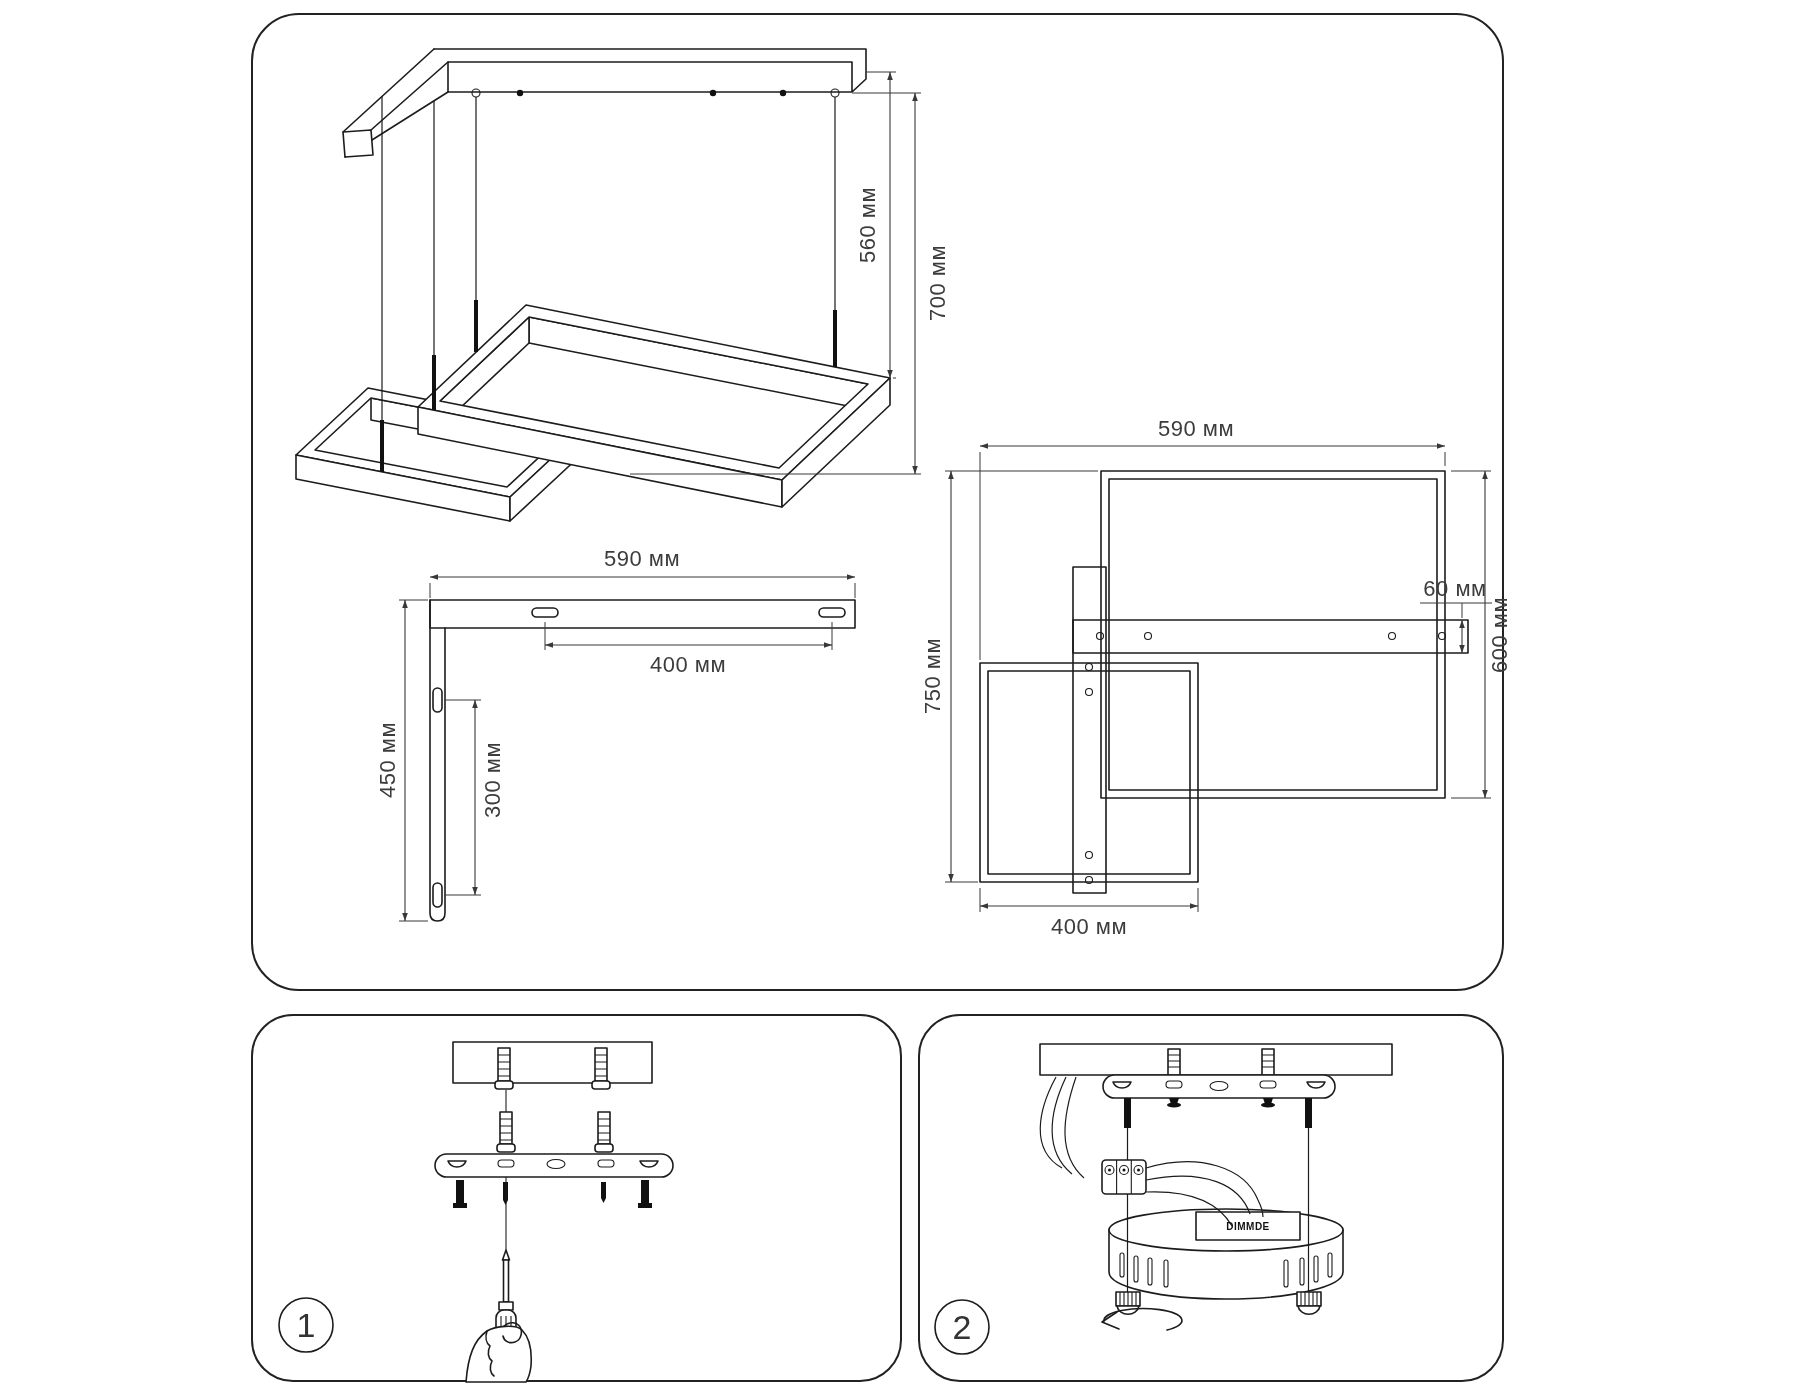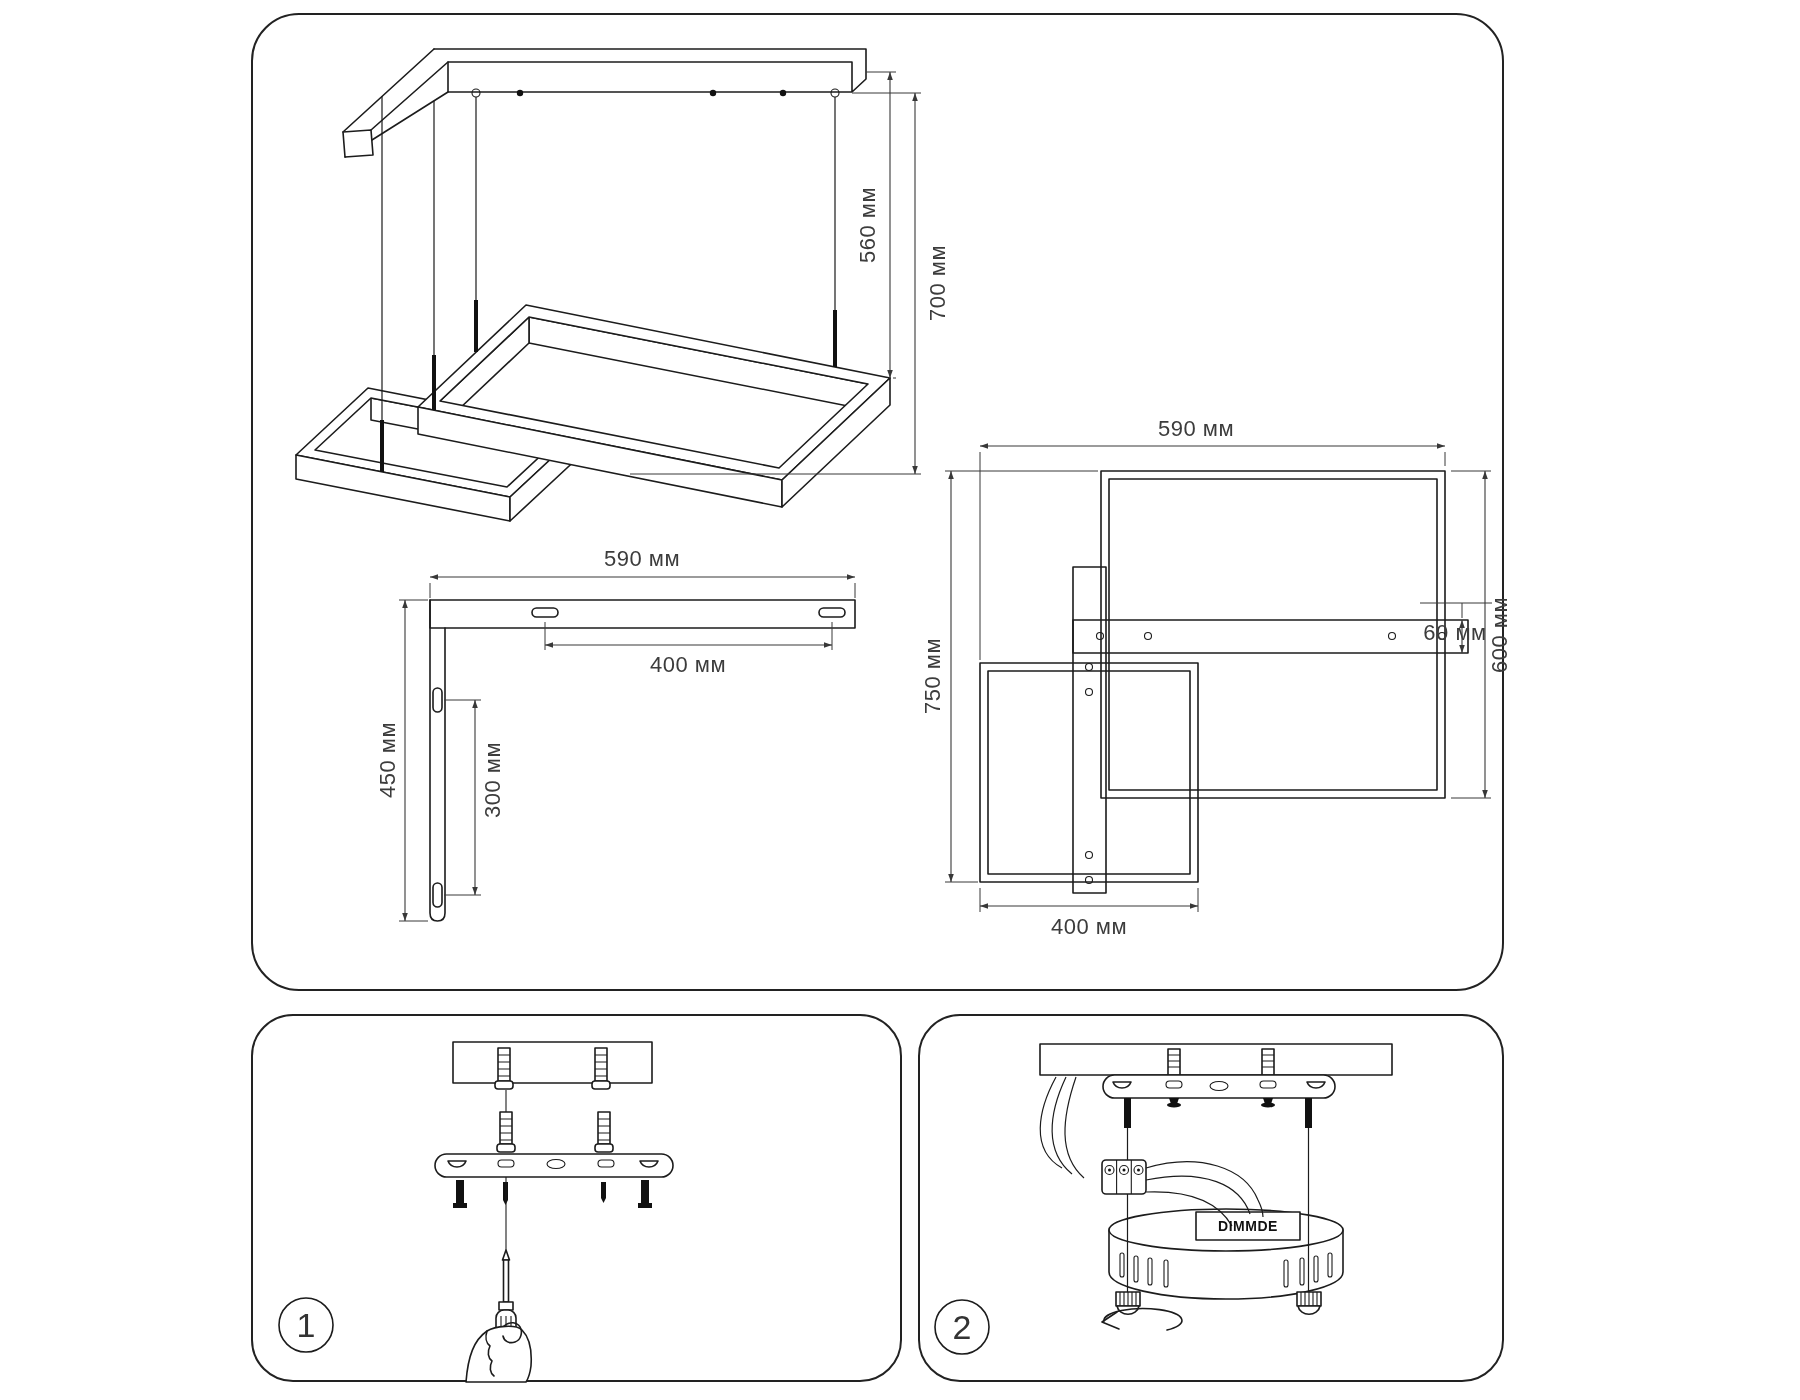--- a/index.html
+++ b/index.html
@@ -7,21 +7,21 @@
          font-family:"Liberation Sans",sans-serif;}
   .panel{position:absolute;border:2px solid #222;background:transparent;box-sizing:border-box;}
   #panel-top{left:251px;top:13px;width:1253px;height:978px;border-radius:48px;}
   #panel-s1{left:251px;top:1014px;width:651px;height:368px;border-radius:42px;}
   #panel-s2{left:918px;top:1014px;width:586px;height:368px;border-radius:42px;}
   svg.art{position:absolute;left:0;top:0;}
   .dim{position:absolute;font-size:22px;line-height:1;color:#3c3c3c;letter-spacing:.5px;
        white-space:nowrap;transform:translate(-50%,-50%);}
   .dim.v{transform:translate(-50%,-50%) rotate(-90deg);}
   .stepnum{position:absolute;font-size:34px;color:#333;transform:translate(-50%,-50%);}
-  .driver-label{position:absolute;font-size:14px;font-weight:700;color:#111;
+  .driver-label{position:absolute;font-size:10px;font-weight:700;color:#111;
        letter-spacing:.5px;transform:translate(-50%,-50%);}
   .ob{stroke:#1c1c1c;stroke-width:1.6;fill:none;stroke-linecap:round;stroke-linejoin:round;}
   .obw{stroke:#1c1c1c;stroke-width:1.6;fill:#fff;stroke-linejoin:round;}
   .thin{stroke:#1c1c1c;stroke-width:1.1;fill:none;}
   .wire{stroke:#1c1c1c;stroke-width:1.2;fill:none;}
   .stiff{stroke:#111;stroke-width:4;fill:none;}
   .dimln{stroke:#383838;stroke-width:1.1;fill:none;}
   .extln{stroke:#383838;stroke-width:1;fill:none;}
   .blk{fill:#111;stroke:none;}
 </style>
@@ -269,21 +269,21 @@
     </g>
   </svg>
 
   <div class="dim v" style="left:868px;top:225px;">560 мм</div>
   <div class="dim v" style="left:938px;top:283px;">700 мм</div>
   <div class="dim" style="left:642px;top:559px;">590 мм</div>
   <div class="dim" style="left:688px;top:665px;">400 мм</div>
   <div class="dim v" style="left:388px;top:760px;">450 мм</div>
   <div class="dim v" style="left:493px;top:780px;">300 мм</div>
   <div class="dim" style="left:1196px;top:429px;">590 мм</div>
-  <div class="dim" style="left:1455px;top:589px;margin-top:44px;">60 мм</div>
+  <div class="dim" style="left:1455px;top:589px;">60 мм</div>
   <div class="dim v" style="left:1500px;top:635px;">600 мм</div>
   <div class="dim v" style="left:933px;top:676px;">750 мм</div>
   <div class="dim" style="left:1089px;top:927px;">400 мм</div>
 
   <div class="driver-label" style="left:1248px;top:1226px;">DIMMDE</div>
 
   <div class="stepnum" style="left:306px;top:1325px;">1</div>
   <div class="stepnum" style="left:962px;top:1327px;">2</div>
 </div>
 

